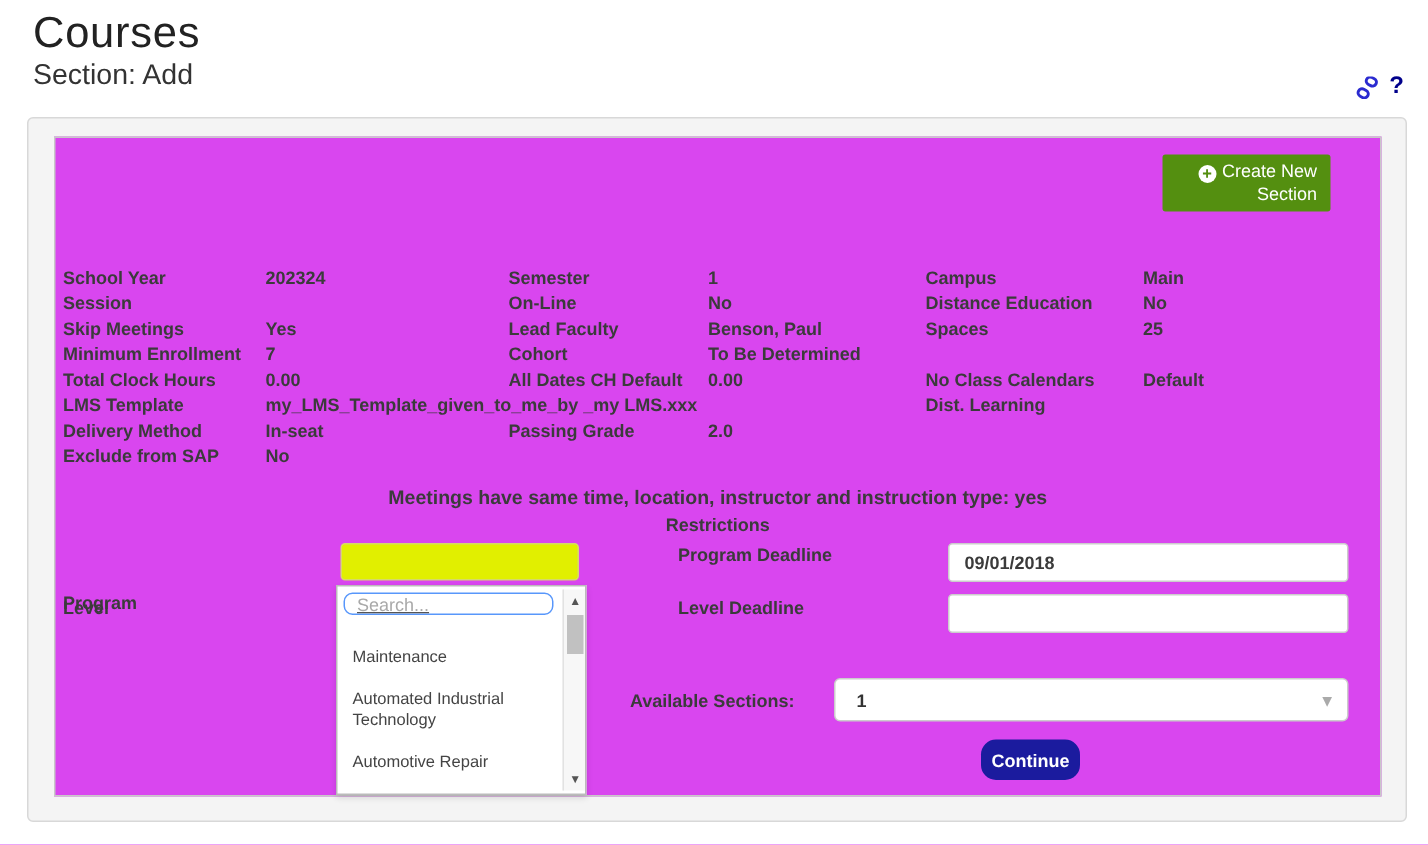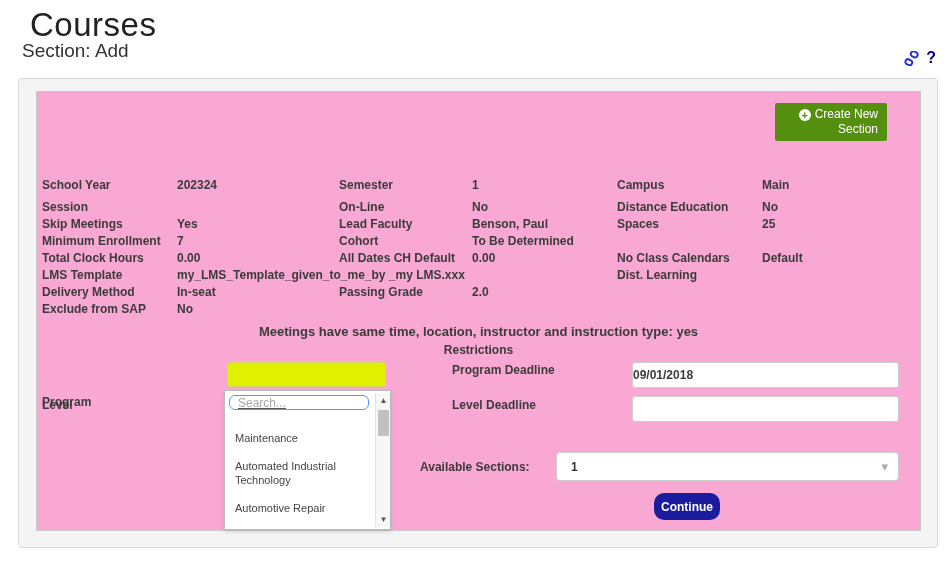--- a/index.html
+++ b/index.html
@@ -6,42 +6,42 @@
     --green:#548f10; --yellow:#e1ef00; --navy:#1b1b9e; --linkblue:#2b2bd0;
     --helpnavy:#00008b; --searchblue:#5897fb; --text:#3b3b3b;
   }
   *{box-sizing:border-box;margin:0;padding:0;}
   body{
     width:952px;height:563px;position:relative;background:#fff;
     font-family:"Liberation Sans","DejaVu Sans",sans-serif;color:var(--text);
     overflow:hidden;
   }
   
-  .page-title{position:absolute;left:22px;top:6px;font-size:33px;font-weight:300;color:#222;letter-spacing:.5px;margin-left:8px;}
+  .page-title{position:absolute;left:22px;top:6px;font-size:29px;font-weight:300;color:#222;letter-spacing:.5px;}
   .page-subtitle{position:absolute;left:22px;top:40px;font-size:19px;font-weight:300;color:#333;}
   .header-icons{position:absolute;right:16px;top:50px;display:flex;align-items:center;gap:7px;}
   .help-icon{font-size:16px;font-weight:bold;color:var(--helpnavy);cursor:pointer;line-height:1;}
   .link-icon{display:inline-block;cursor:pointer;line-height:0;}
   
   .outer-panel{position:absolute;left:18px;top:78px;width:920px;height:470px;
     background:#f4f4f4;border:1px solid #d8d8d8;border-radius:4px;}
   .inner-panel{position:absolute;left:17px;top:12px;width:885px;height:440px;
-    background:#f9a8d4;border:1px solid #c8c8c8;}
+    background:#d946ef;border:1px solid #c8c8c8;}
   
   .create-btn{position:absolute;top:11px;right:33px;width:112px;height:38px;
     background:var(--green);color:#fff;border:none;border-radius:2px;
     font-size:12px;line-height:15px;text-align:right;padding:4px 9px 4px 6px;cursor:pointer;
     font-family:inherit;}
   .plus-circle{display:inline-block;width:12px;height:12px;border-radius:50%;
     background:#fff;color:var(--green);font-size:11px;font-weight:bold;line-height:12px;
     text-align:center;vertical-align:-1px;margin-right:4px;}
   
   .info-grid{position:absolute;left:5px;right:5px;top:85px;}
   .g-row{display:grid;grid-template-columns:135px 162px 133px 145px 145px 1fr;line-height:17px;}
-  .g-row.first{margin-bottom:5px;}
+  .g-row.first{}
   .g-cell{font-size:12px;font-weight:bold;color:var(--text);white-space:nowrap;overflow:visible;}
   .gc1{grid-column:1}.gc2{grid-column:2}.gc3{grid-column:3}.gc4{grid-column:4}.gc5{grid-column:5}.gc6{grid-column:6}
   .gspan{grid-column:2/5}
   
   .note-line{position:absolute;left:0;right:0;top:232px;text-align:center;font-size:13px;font-weight:bold;}
   .restrictions-title{position:absolute;left:0;right:0;top:251px;text-align:center;font-size:12px;font-weight:bold;}
   
   .f-label{position:absolute;font-size:12px;font-weight:bold;color:var(--text);}
   
   .program-input{position:absolute;left:190px;top:270px;width:159px;height:25px;
@@ -54,21 +54,21 @@
   .dd-search::placeholder{color:#a9a9a9;}
   .dd-list{position:absolute;left:0;top:33px;right:15px;bottom:0;}
   .dd-item{padding:7px 10px;font-size:11px;line-height:14px;color:#444;cursor:pointer;}
   .dd-scrollbar{position:absolute;right:0;top:2px;bottom:2px;width:15px;background:#f7f7f7;border-left:1px solid #e2e2e2;}
   .dd-sb-btn{position:absolute;left:0;width:15px;height:15px;font-size:8px;color:#555;text-align:center;line-height:15px;cursor:pointer;}
   .dd-sb-up{top:0;}
   .dd-sb-down{bottom:0;}
   .dd-sb-thumb{position:absolute;left:2px;top:17px;width:11px;height:26px;background:#c1c1c1;cursor:pointer;}
   
   .deadline-input{position:absolute;left:595px;width:267px;height:26px;border:1px solid #ccc;border-radius:3px;
-    font-family:inherit;font-size:12px;font-weight:bold;color:#3b3b3b;padding:0 0;background:#fff;}
+    font-family:inherit;font-size:12px;font-weight:bold;color:#3b3b3b;padding:0 10px;background:#fff;}
   #program-deadline{top:270px;}
   #level-deadline{top:304px;}
   
   .sections-select{position:absolute;left:519px;top:360px;width:343px;height:29px;border:1px solid #ccc;
     border-radius:4px;background:#fff;cursor:pointer;}
   .sections-value{position:absolute;left:14px;top:7px;font-size:12px;font-weight:bold;color:#333;}
   .sections-caret{position:absolute;right:10px;top:6px;color:#aaa;font-size:13px;}
   
   .continue-btn{position:absolute;left:617px;top:401px;width:66px;height:27px;background:var(--navy);
     color:#fff;border:none;border-radius:10px;font-size:12px;font-weight:bold;font-family:inherit;cursor:pointer;}

